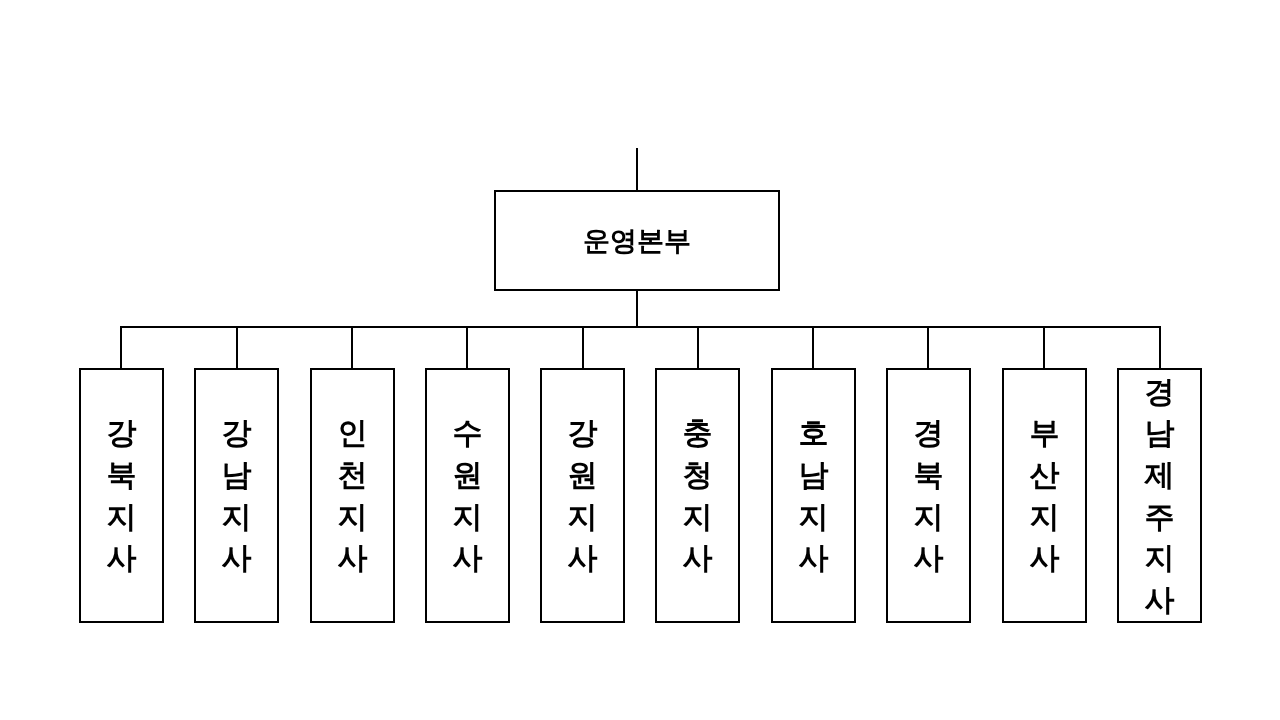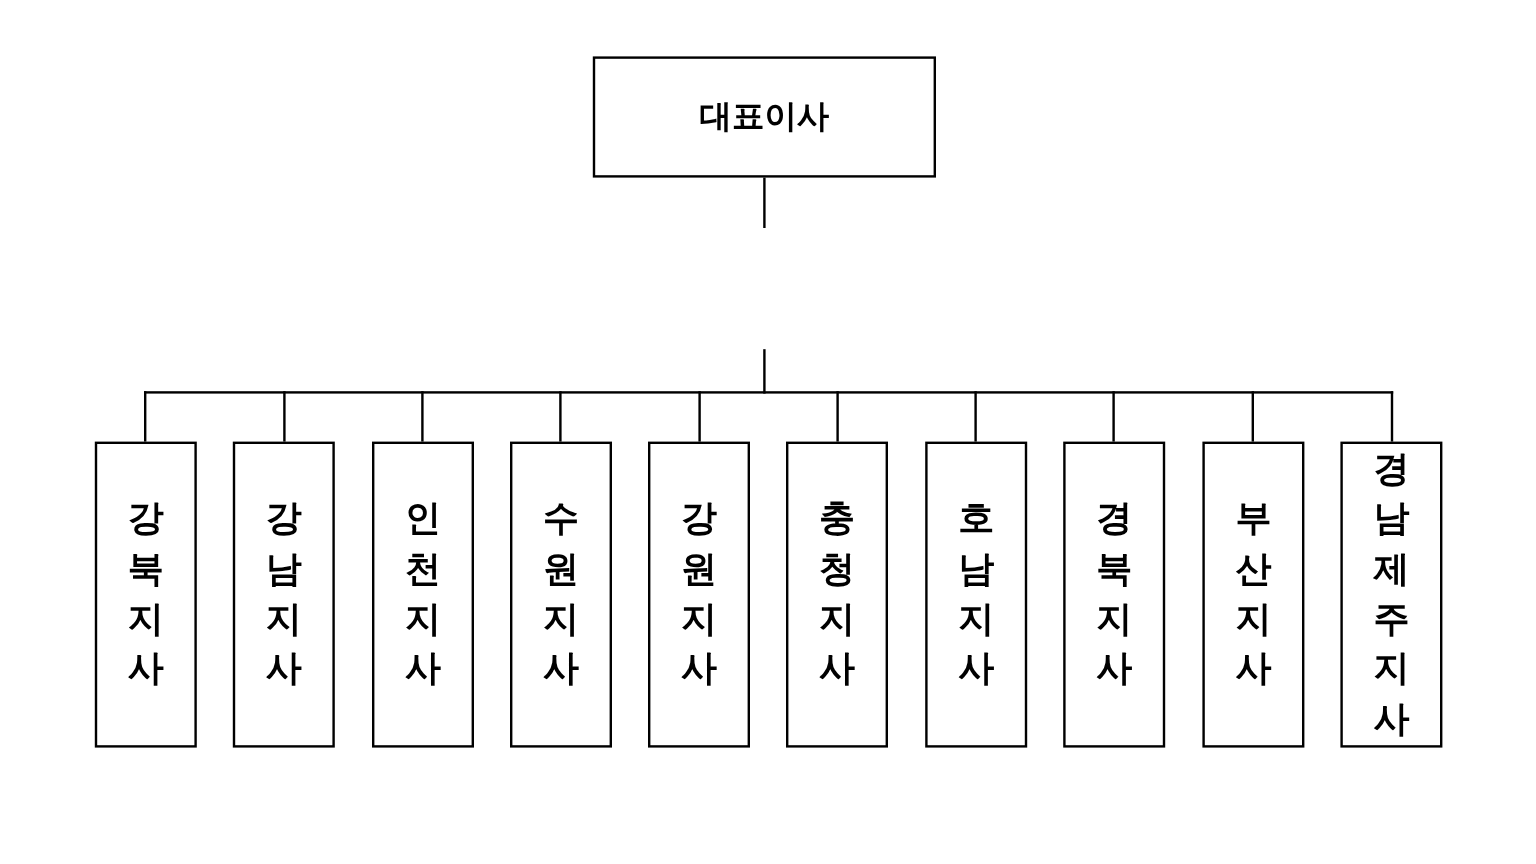--- a/index.html
+++ b/index.html
@@ -69,26 +69,26 @@
   }
   .connector-h {
     height: 2px;
   }
 </style>
 </head>
 <body>
 
 <div id="chart-root" style="width: 1280px; height: 720px; background: rgb(255, 255, 255);">
 
-  <div class="node-box" id="top-box" style="left: 494px; top: 47px; width: 286px; height: 101px;">
-    <div class="node-label-h">대표이사</div>
-  </div>
 
   <div class="connector connector-v" id="conn-ceo-division" style="left: 636px; top: 148px; height: 42px;"></div>
 
+  <div class="node-box" id="division-box" style="left: 494px; top: 190px; width: 286px; height: 101px;">
+    <div class="node-label-h">운영본부</div>
+  </div>
 
   <div class="connector connector-v" id="conn-division-bus" style="left: 636px; top: 291px; height: 37px;"></div>
 
   <div class="connector connector-h" id="bus-line" style="left: 120px; top: 326px; width: 1041px;"></div>
 
   <div id="branch-layer">
       <div class="connector connector-v" style="left: 120px; top: 326px; height: 44px;"></div>
       <div class="branch-box" style="left: 79px; top: 368px; width: 85px; height: 255px;">
         <div class="node-label-v" title="강북지사">
           <span>강</span>

